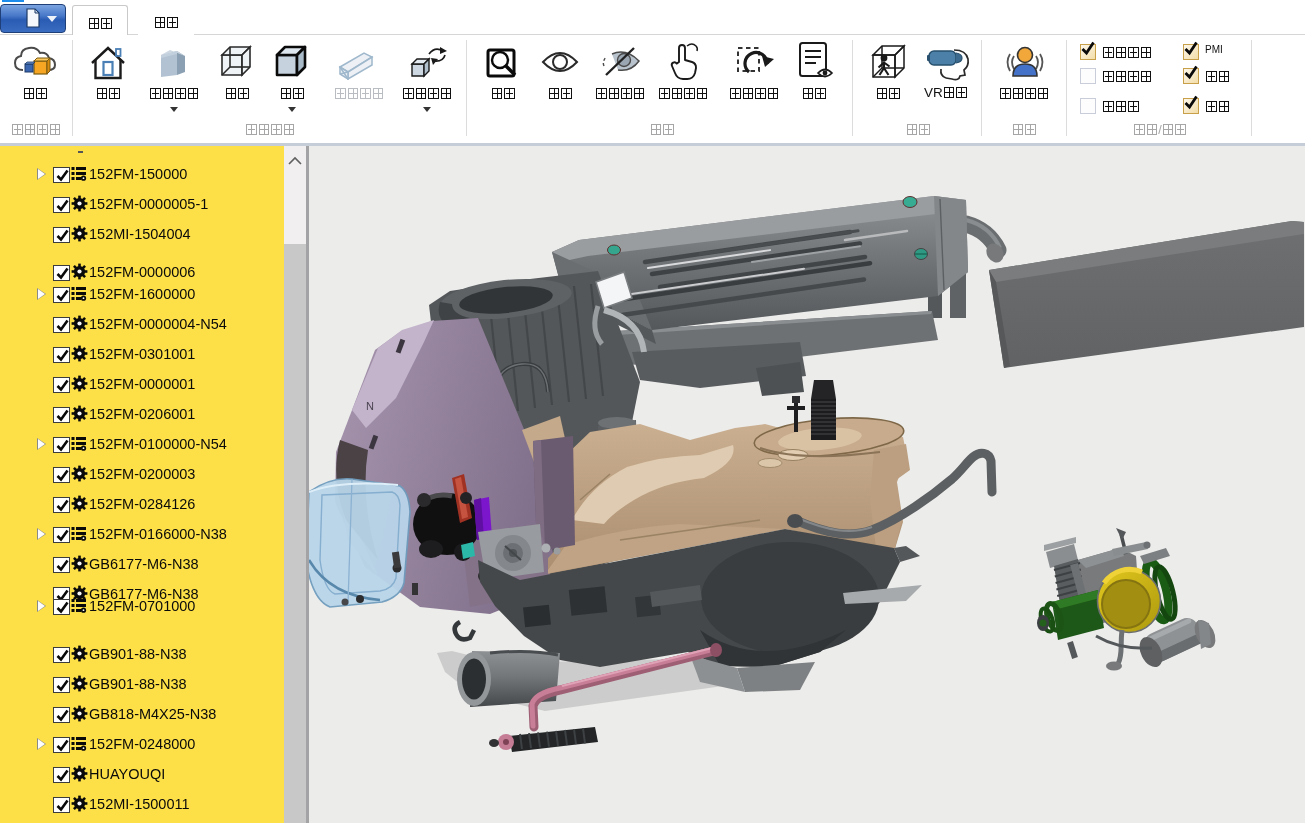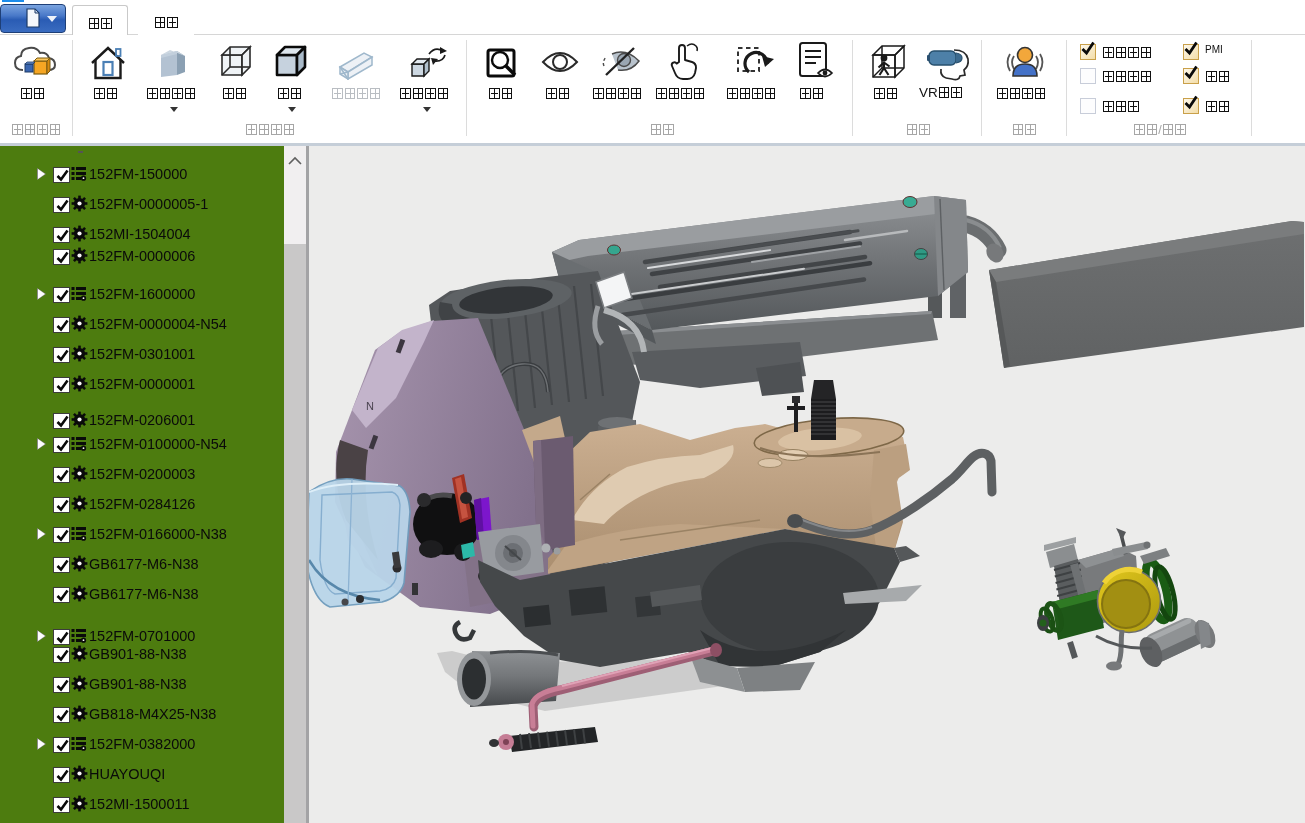--- a/index.html
+++ b/index.html
@@ -10,21 +10,21 @@
 .cj{display:inline-block;white-space:nowrap}
 .cj b{display:inline-block;width:10.5px;height:11.5px;border:1.2px solid #111;position:relative;margin:0 1px;vertical-align:-1px}
 .cj b:after{content:"";position:absolute;left:0.5px;right:0.5px;top:4px;border-top:1.2px solid #111}
 .cj b:before{content:"";position:absolute;top:0.5px;bottom:0.5px;left:4px;border-left:1.2px solid #111}
 .cj.gray b{border-color:#a6a6a6}
 .cj.gray b:after{border-color:#a6a6a6}
 .cj.gray b:before{border-color:#a6a6a6}
 .cj.dis b{border-color:#b9bdc2}
 .cj.dis b:after{border-color:#b9bdc2}
 .cj.dis b:before{border-color:#b9bdc2}
-.lbl{position:absolute;text-align:left;font-size:13px;color:#111}
+.lbl{position:absolute;text-align:center;font-size:13px;color:#111}
 .glbl{position:absolute;text-align:center;font-size:12px;color:#a6a6a6}
 .arrow{position:absolute;width:0;height:0;border-left:4px solid transparent;border-right:4px solid transparent;border-top:5px solid #333}
 .vsep{position:absolute;top:40px;height:96px;width:1px;background:#dcdcdc}
 
 .trow{position:absolute;left:0;height:30px;width:284px;font-size:14.5px;color:#0a0a0a}
 .tchk{position:absolute;left:53px;top:7px;width:17px;height:16px;border:1px solid #3c3c3c;background:#fff}
 .tchk svg{position:absolute;left:1px;top:1px}
 .texp{position:absolute;left:38px;top:9px;width:0;height:0;border-top:5px solid transparent;border-bottom:5px solid transparent;border-left:7px solid #fdfdfd;}
 .texp2{position:absolute;left:36.5px;top:7.5px;width:0;height:0;border-top:6.5px solid transparent;border-bottom:6.5px solid transparent;border-left:9px solid #8a8a8a;}
 .ticon{position:absolute;left:71px;top:5px}
@@ -230,21 +230,21 @@
 <div class="abs" style="left:1183px;top:98px;width:16px;height:16px;border:1.6px solid #c9a04a;background:linear-gradient(135deg,#fdf8ec,#f3ddA8);">
         <svg width="17" height="16" viewBox="0 0 17 16" style="position:absolute;left:-2px;top:-4px">
           <path d="M3.5 8 L7.5 12 L14.5 1.5" fill="none" stroke="#0a0a0a" stroke-width="2.8"></path>
         </svg>
       </div>
 <div class="abs" style="left:1205px;top:99px;font-size:13px"><span class="cj"><b></b><b></b></span></div>
 </div>
 </div>
 <div class="abs" style="left:0;top:143px;width:1305px;height:3px;background:#c5ced8"></div>
 
-<div class="abs" style="left:0;top:146px;width:1074px;height:677px;background:#4d7c0f">
+<div class="abs" style="left:0;top:146px;width:1074px;height:677px;background:#fde047">
   <div id="tree">
 <div class="abs" style="left:78px;top:5px;width:5px;height:2px;background:#555"></div>
 <div class="trow" style="top:14px">
         <div class="texp2"></div>
         <div class="texp"></div>
         <div class="tchk">
           <svg width="15" height="14" viewBox="0 0 15 14">
             <path d="M2.5 7 L6 10.5 L12.5 1.5" fill="none" stroke="#0a0a0a" stroke-width="2.6"></path>
           </svg>
         </div>
@@ -295,21 +295,21 @@
 <line x1="8.5" y1="0.6" x2="8.5" y2="16.4"></line>
                 <line x1="0.6" y1="8.5" x2="16.4" y2="8.5"></line>
 <line x1="2.9" y1="2.9" x2="14.1" y2="14.1"></line>
                 <line x1="14.1" y1="2.9" x2="2.9" y2="14.1"></line>
               </g>
             </g>
 <circle cx="8.5" cy="8.5" r="2.1" fill="#f6f5f5"></circle>
           </svg></div>
         <div class="ttxt">152MI-1504004</div>
       </div>
-<div class="trow" style="top:96px">
+<div class="trow" style="top:112px">
         <div class="tchk">
           <svg width="15" height="14" viewBox="0 0 15 14">
             <path d="M2.5 7 L6 10.5 L12.5 1.5" fill="none" stroke="#0a0a0a" stroke-width="2.6"></path>
           </svg>
         </div>
         <div class="ticon"><svg width="17" height="17" viewBox="0 0 17 17">
             <g fill="#0a0a0a">
               <circle cx="8.5" cy="8.5" r="5.6"></circle>
               <g stroke="#0a0a0a" stroke-width="2.6">
 <line x1="8.5" y1="0.6" x2="8.5" y2="16.4"></line>
@@ -397,21 +397,21 @@
 <line x1="8.5" y1="0.6" x2="8.5" y2="16.4"></line>
                 <line x1="0.6" y1="8.5" x2="16.4" y2="8.5"></line>
 <line x1="2.9" y1="2.9" x2="14.1" y2="14.1"></line>
                 <line x1="14.1" y1="2.9" x2="2.9" y2="14.1"></line>
               </g>
             </g>
 <circle cx="8.5" cy="8.5" r="2.1" fill="#f6f5f5"></circle>
           </svg></div>
         <div class="ttxt">152FM-0000001</div>
       </div>
-<div class="trow" style="top:260px">
+<div class="trow" style="top:254px">
         <div class="tchk">
           <svg width="15" height="14" viewBox="0 0 15 14">
             <path d="M2.5 7 L6 10.5 L12.5 1.5" fill="none" stroke="#0a0a0a" stroke-width="2.6"></path>
           </svg>
         </div>
         <div class="ticon"><svg width="17" height="17" viewBox="0 0 17 17">
             <g fill="#0a0a0a">
               <circle cx="8.5" cy="8.5" r="5.6"></circle>
               <g stroke="#0a0a0a" stroke-width="2.6">
 <line x1="8.5" y1="0.6" x2="8.5" y2="16.4"></line>
@@ -541,21 +541,21 @@
 <line x1="8.5" y1="0.6" x2="8.5" y2="16.4"></line>
                 <line x1="0.6" y1="8.5" x2="16.4" y2="8.5"></line>
 <line x1="2.9" y1="2.9" x2="14.1" y2="14.1"></line>
                 <line x1="14.1" y1="2.9" x2="2.9" y2="14.1"></line>
               </g>
             </g>
 <circle cx="8.5" cy="8.5" r="2.1" fill="#f6f5f5"></circle>
           </svg></div>
         <div class="ttxt">GB6177-M6-N38</div>
       </div>
-<div class="trow" style="top:476px">
+<div class="trow" style="top:446px">
         <div class="texp2"></div>
         <div class="texp"></div>
         <div class="tchk">
           <svg width="15" height="14" viewBox="0 0 15 14">
             <path d="M2.5 7 L6 10.5 L12.5 1.5" fill="none" stroke="#0a0a0a" stroke-width="2.6"></path>
           </svg>
         </div>
         <div class="ticon"><svg width="17" height="17" viewBox="0 0 17 17">
             <g fill="#0a0a0a">
 <rect x="0.5" y="2" width="3" height="3"></rect>
@@ -643,21 +643,21 @@
 <rect x="0.5" y="2" width="3" height="3"></rect>
               <rect x="5" y="2" width="10" height="3"></rect>
 <rect x="0.5" y="7" width="3" height="3"></rect>
               <rect x="5" y="7" width="10" height="3"></rect>
 <rect x="0.5" y="12" width="3" height="3"></rect>
               <rect x="5" y="12" width="5" height="3"></rect>
 <circle cx="12.5" cy="13.2" r="2.6"></circle>
             </g>
             <circle cx="12.5" cy="13.2" r="0.9" fill="#f6f5f5"></circle>
           </svg></div>
-        <div class="ttxt">152FM-0382000</div>
+        <div class="ttxt">152FM-0248000</div>
       </div>
 <div class="trow" style="top:614px">
         <div class="tchk">
           <svg width="15" height="14" viewBox="0 0 15 14">
             <path d="M2.5 7 L6 10.5 L12.5 1.5" fill="none" stroke="#0a0a0a" stroke-width="2.6"></path>
           </svg>
         </div>
         <div class="ticon"><svg width="17" height="17" viewBox="0 0 17 17">
             <g fill="#0a0a0a">
               <circle cx="8.5" cy="8.5" r="5.6"></circle>

